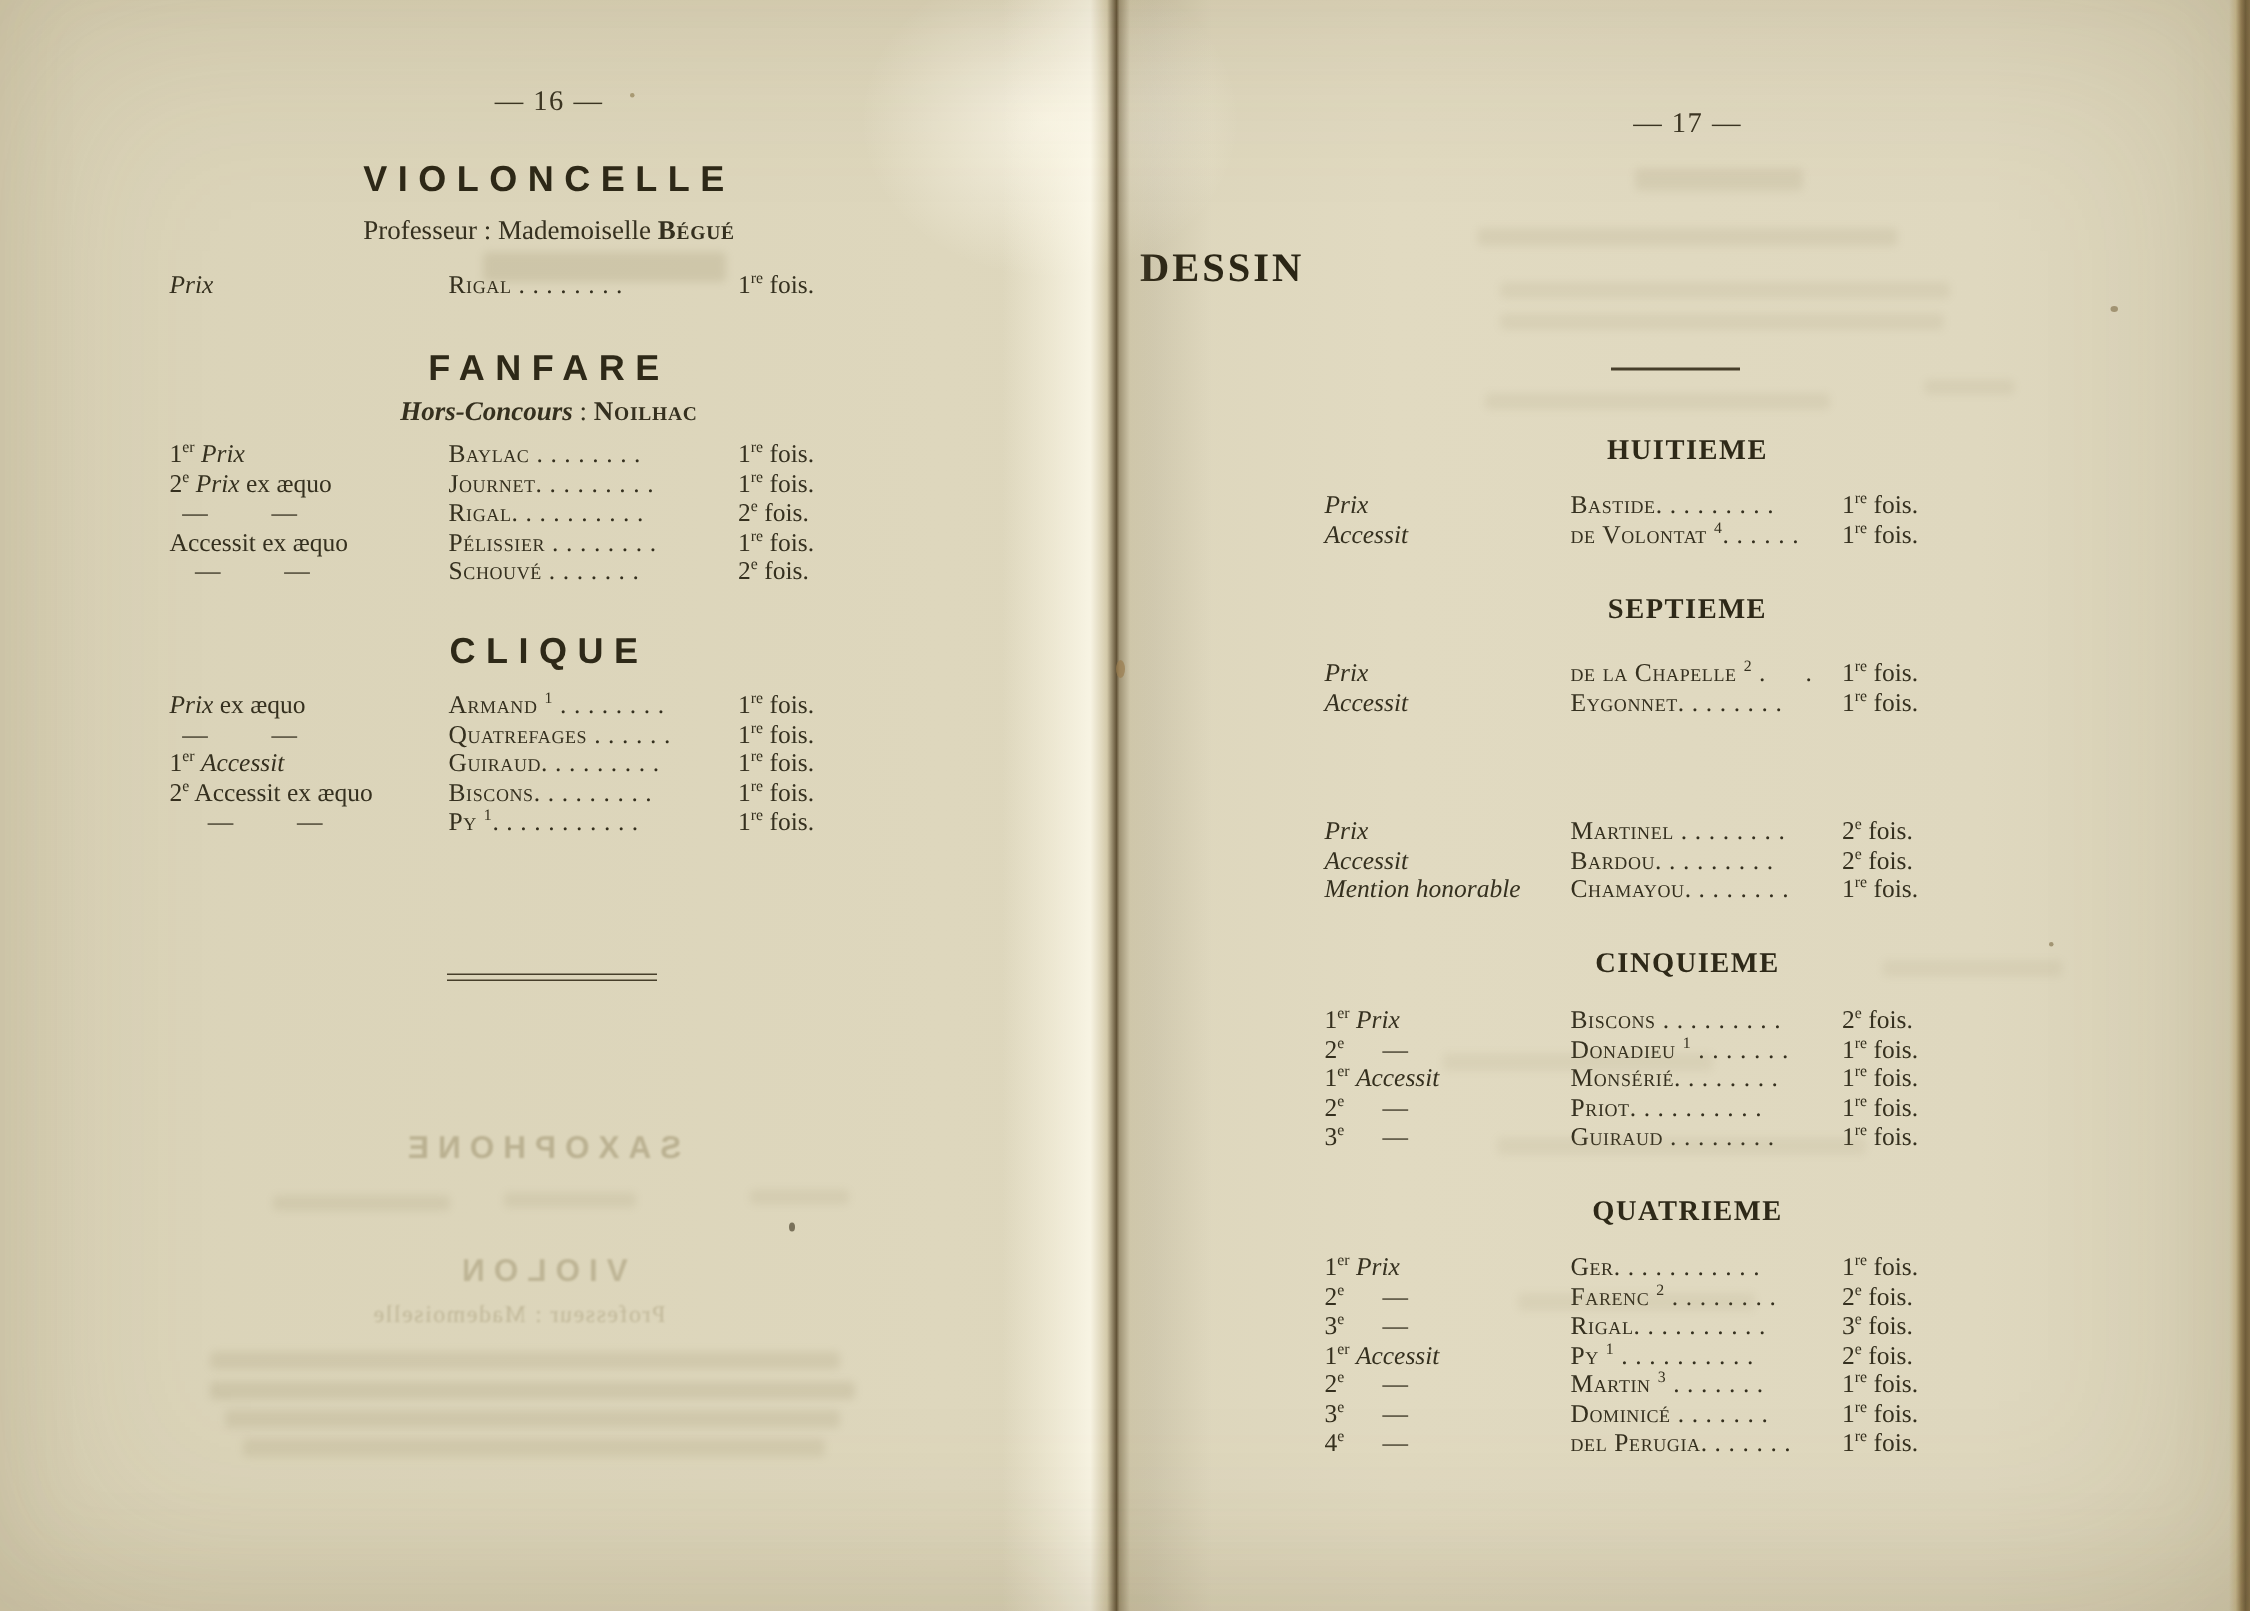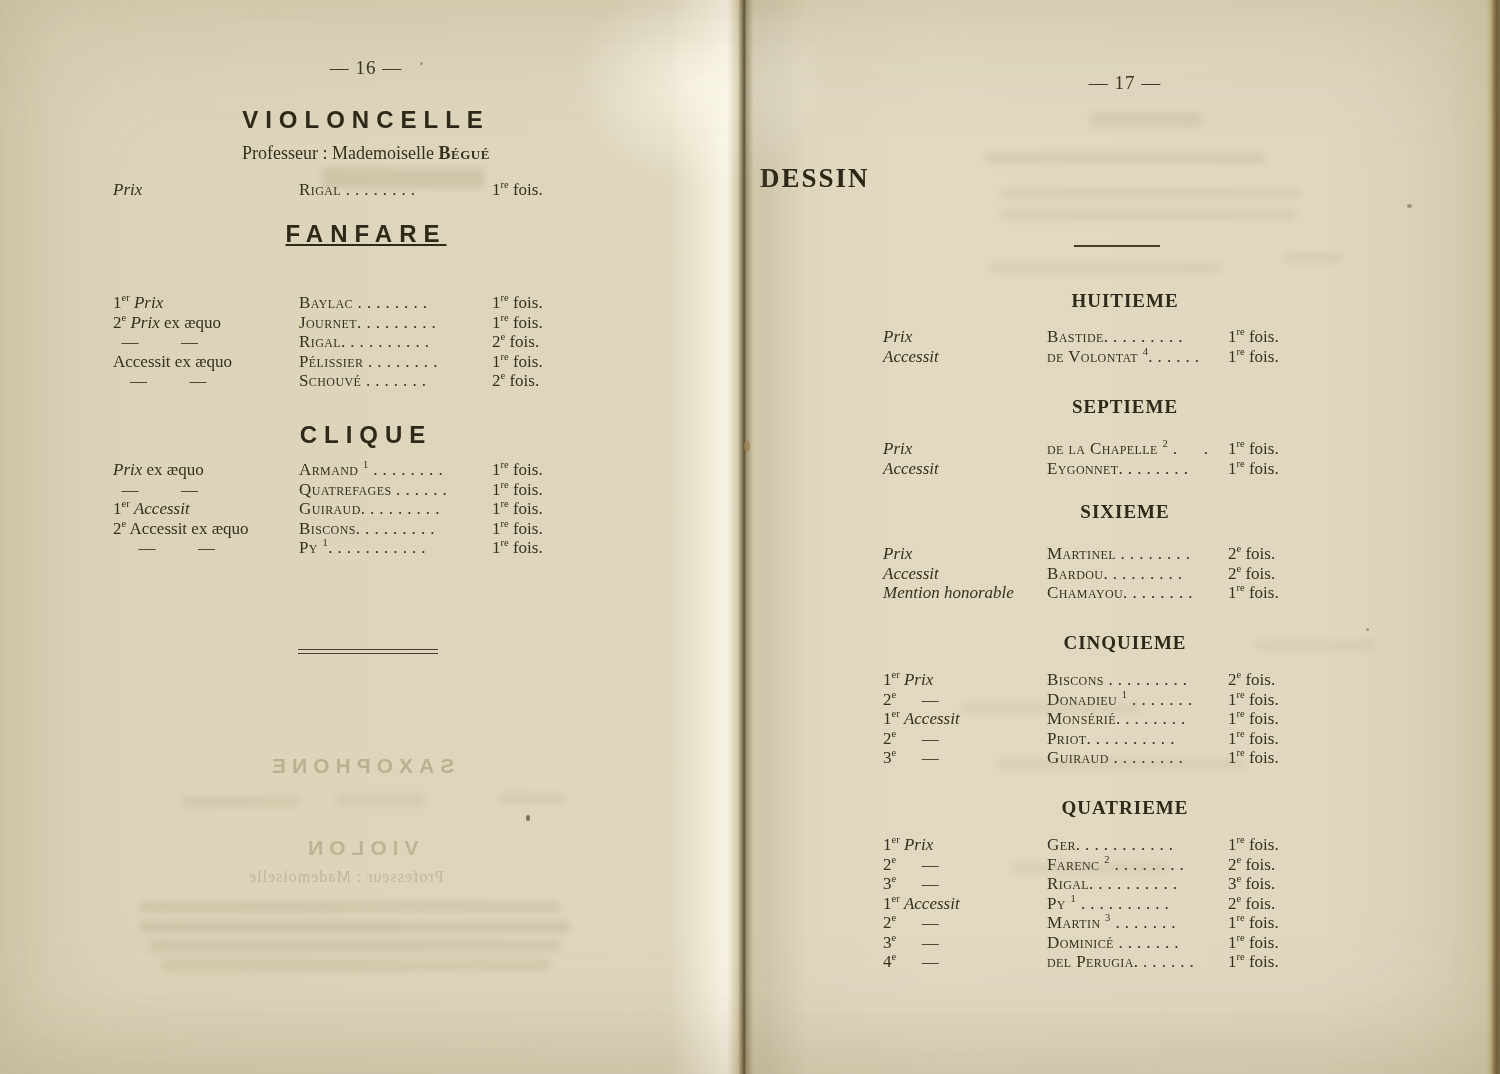--- a/index.html
+++ b/index.html
@@ -65,21 +65,22 @@
 
   <div class="page pg-left" id="pg-left">
     <div class="abs pagenum" style="top:57px">— 16 —</div>
   <div class="abs title-sans" style="top: 106px;">VIOLONCELLE</div>
       <div class="abs sec-sub" style="top: 143px;">Professeur : Mademoiselle <span class="sc"><strong>Bégué</strong></span></div>
       <div class="row" style="top: 180px;">
         <span class="lbl"><em>Prix</em></span>
         <span class="nm">Rigal  . . . . . . . .</span>
         <span class="fs">1<sup>re</sup> fois.</span>
       </div>
-      <div class="abs title-sans" style="top: 220px; text-decoration: underline;">FANFARE</div>
+      <div class="abs title-sans" style="top: 232px;">FANFARE</div>
+      <div class="abs sec-sub" style="top: 264px;"><em><strong>Hors-Concours</strong></em> : <span class="sc"><strong>Noilhac</strong></span></div>
       <div class="row" style="top: 293px;">
         <span class="lbl">1<sup>er</sup> <em>Prix</em></span>
         <span class="nm">Baylac . . . . . . . .</span>
         <span class="fs">1<sup>re</sup> fois.</span>
       </div>
       <div class="row" style="top: 312.5px;">
         <span class="lbl">2<sup>e</sup> <em>Prix</em> ex æquo</span>
         <span class="nm">Journet. . . . . . . . .</span>
         <span class="fs">1<sup>re</sup> fois.</span>
       </div>
@@ -149,21 +150,20 @@
       <div class="row" style="top: 439px;">
         <span class="lbl"><em>Prix</em></span>
         <span class="nm">de la Chapelle <sup>2</sup> .  .</span>
         <span class="fs">1<sup>re</sup> fois.</span>
       </div>
       <div class="row" style="top: 458.5px;">
         <span class="lbl"><em>Accessit</em></span>
         <span class="nm">Eygonnet. . . . . . . .</span>
         <span class="fs">1<sup>re</sup> fois.</span>
       </div>
-      <div class="abs title-serif" style="top: 501px;">SIXIEME</div>
       <div class="row" style="top: 544px;">
         <span class="lbl"><em>Prix</em></span>
         <span class="nm">Martinel . . . . . . . .</span>
         <span class="fs">2<sup>e</sup> fois.</span>
       </div>
       <div class="row" style="top: 563.5px;">
         <span class="lbl"><em>Accessit</em></span>
         <span class="nm">Bardou. . . . . . . . .</span>
         <span class="fs">2<sup>e</sup> fois.</span>
       </div>

